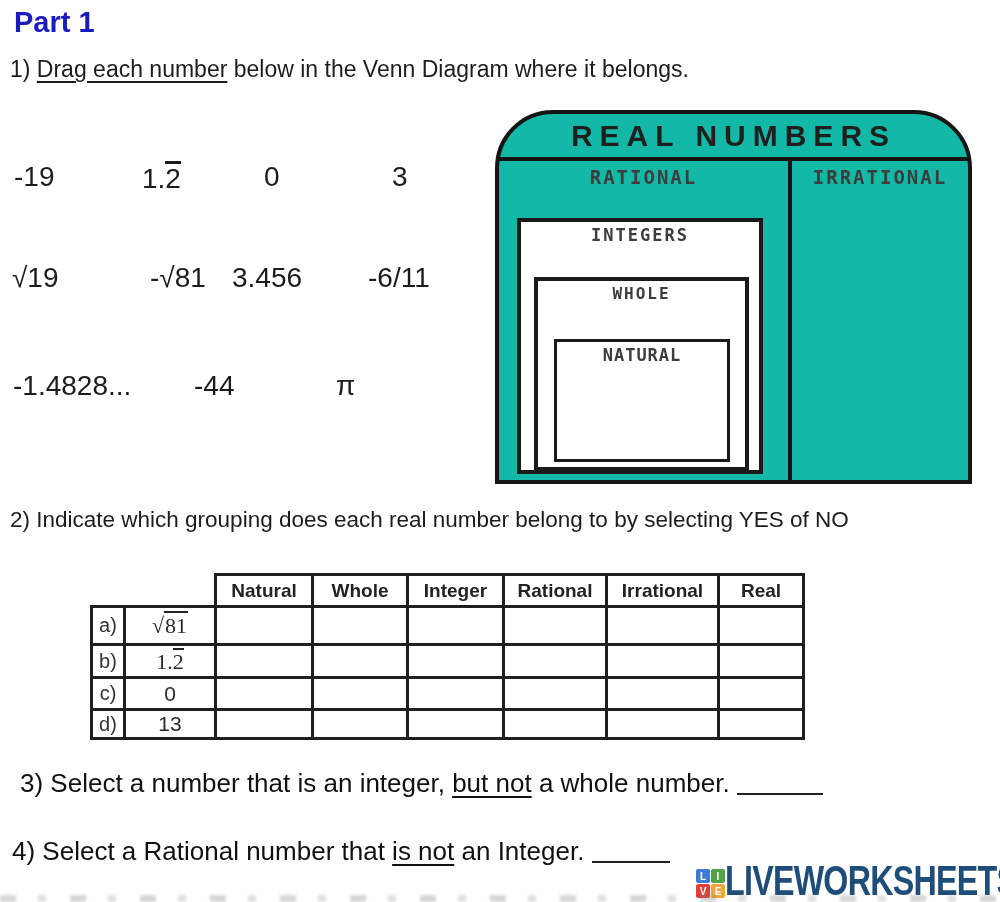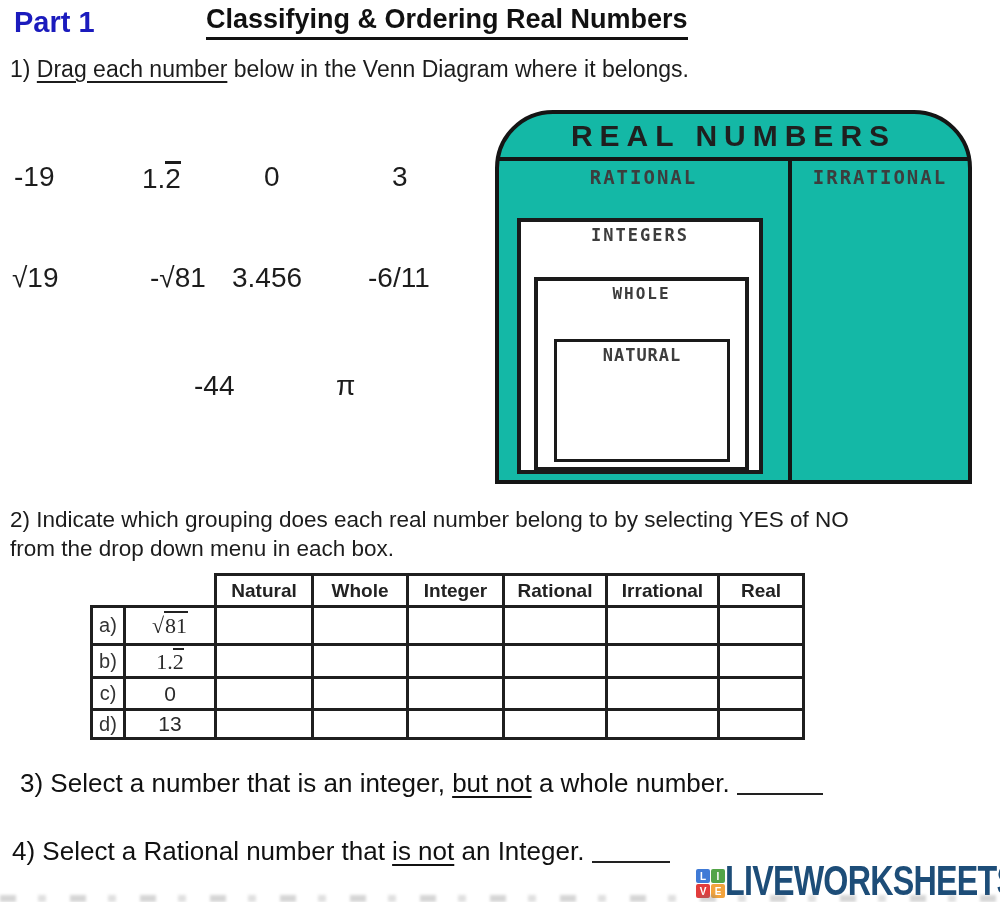--- a/index.html
+++ b/index.html
@@ -66,32 +66,32 @@
   
   .cutoff-strip{position:absolute;left:0;bottom:0;width:100%;height:7px;opacity:0.3;filter:blur(1.5px);
       background:repeating-linear-gradient(90deg,#777 0 16px,transparent 16px 38px,#999 38px 46px,transparent 46px 70px);}
 </style>
 </head>
 <body>
 
 <div id="page">
 
   <div class="part-label">Part 1</div>
-  <div class="page-title">Classifying &amp; Ordering Real Numbers</div>
 
   <div class="q1-text"><span>1) </span><span class="u">Drag each number</span><span> below in the Venn Diagram where it belongs.</span></div>
 
   <span class="drag-num" style="left:14px;top:161px;">-19</span>
   <span class="drag-num" style="left:142px;top:161px;"><span>1.</span><span class="rep">2</span></span>
   <span class="drag-num" style="left:264px;top:161px;">0</span>
   <span class="drag-num" style="left:392px;top:161px;">3</span>
   <span class="drag-num" style="left:12px;top:262px;">√19</span>
   <span class="drag-num" style="left:118px;top:262px;margin-left:32px;">-√81</span>
   <span class="drag-num" style="left:232px;top:262px;">3.456</span>
   <span class="drag-num" style="left:368px;top:262px;">-6/11</span>
+  <span class="drag-num" style="left:13px;top:370px;">-1.4828...</span>
   <span class="drag-num" style="left:194px;top:370px;">-44</span>
   <span class="drag-num" style="left:336px;top:370px;">π</span>
 
   <div class="venn">
     <div class="venn-header">
       <span class="venn-title">REAL NUMBERS</span>
     </div>
     <div class="venn-body">
       <div class="venn-divider"></div>
       <div class="zone-label rational-label">RATIONAL</div>
@@ -105,21 +105,20 @@
         <div class="nest-label" style="font-size:16px;">WHOLE</div>
       </div>
       <div class="nest-box box-natural">
         <div class="nest-label" style="font-size:17px;letter-spacing:1px;">NATURAL</div>
       </div>
     </div>
   </div>
 
   <div class="q2-text">
     <div>2) Indicate which grouping does each real number belong to by selecting YES of NO</div>
-    <div>from the drop down menu in each box.</div>
   </div>
 
   <table class="class-table">
     <colgroup>
       <col style="width:33px;">
         <col style="width:91px;">
         <col style="width:97px;">
         <col style="width:95px;">
       <col style="width:96px;">
         <col style="width:103px;">

